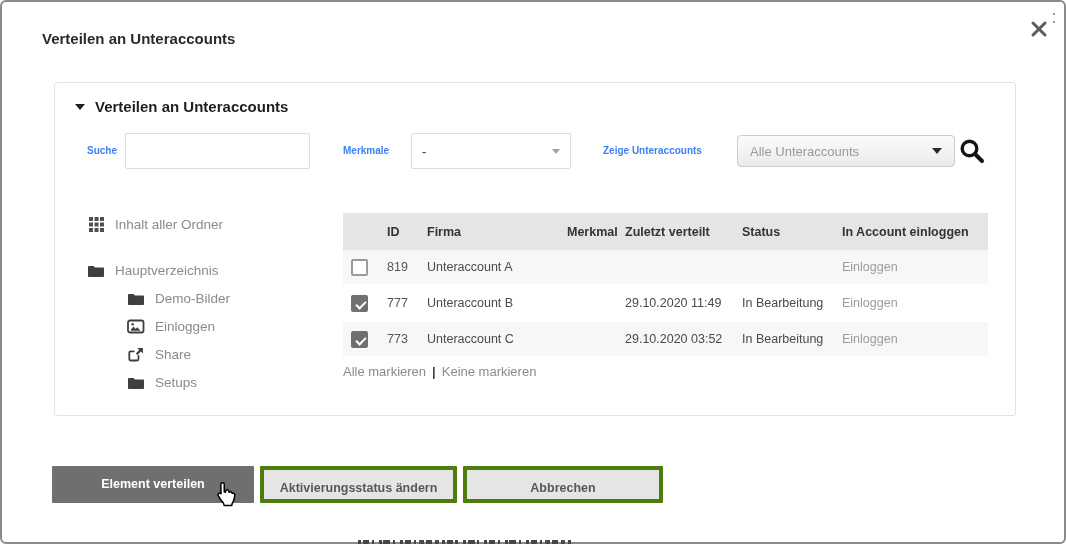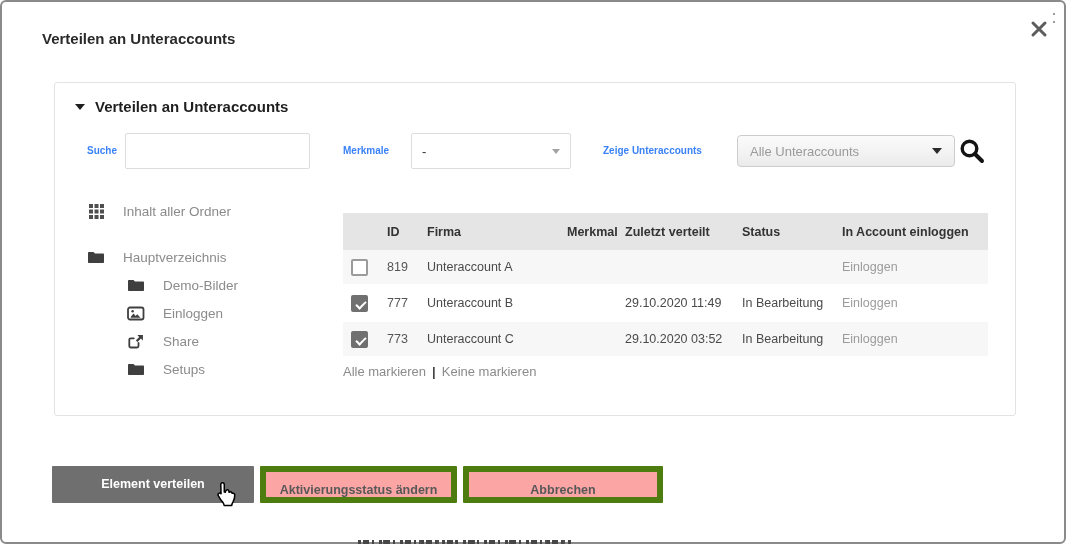--- a/index.html
+++ b/index.html
@@ -19,21 +19,21 @@
   .search-input{position:absolute;left:70px;top:0;width:185px;height:36px;border:1px solid #ddd;border-radius:2px;box-sizing:border-box;font-size:13px;padding:0 8px;outline:none;}
   .select{position:absolute;display:flex;align-items:center;box-sizing:border-box;cursor:pointer;font-size:13px;}
   .white-select{left:356px;top:0;width:160px;height:36px;background:#fff;border:1px solid #ddd;border-radius:2px;padding:0 10px;color:#333;}
   .gray-select{left:682px;top:2px;width:218px;height:32px;background:linear-gradient(#fbfbfb,#ebebeb);border:1px solid #ccc;border-radius:4px;padding:12px 12px;color:#9a9a9a;}
   .arrow{margin-left:auto;width:0;height:0;}
   .gray-arrow{border-left:4px solid transparent;border-right:4px solid transparent;border-top:5px solid #a3a3a3;}
   .dark-arrow{border-left:5px solid transparent;border-right:5px solid transparent;border-top:6px solid #2a2a2a;}
   .search-btn{position:absolute;left:903px;top:4px;width:28px;height:28px;cursor:pointer;}
   
   .tree{position:absolute;left:32px;top:121px;}
-  .tree-item{height:28px;display:flex;align-items:flex-start;gap:18px;font-size:13.5px;color:#8b8b8b;cursor:pointer;}
+  .tree-item{height:28px;display:flex;align-items:flex-end;gap:10px;font-size:13.5px;color:#8b8b8b;cursor:pointer;}
   .tree-item.root{margin-bottom:18px;}
   .tree-item.child{padding-left:40px;}
   .ticon{width:18px;display:flex;justify-content:center;align-items:center;}
   
   .table{position:absolute;left:288px;top:130px;width:645px;}
   .thead,.trow{display:grid;grid-template-columns:40px 40px 140px 58px 117px 100px 150px;align-items:center;}
   .thead{height:37px;background:#e5e5e5;font-size:12.5px;font-weight:bold;color:#333;}
   .thead div{padding-left:4px;white-space:nowrap;}
   .trow{height:34px;margin-bottom:2px;font-size:12.5px;color:#4a4a4a;}
   .trow:nth-child(odd){background:#f7f7f7;}
@@ -43,21 +43,21 @@
   .cb.checked{background:#707070;border-color:#707070;}
   .cb.checked::after{content:"";position:absolute;left:3px;top:4px;width:8px;height:4px;border-left:2px solid #fff;border-bottom:2px solid #fff;transform:rotate(-45deg);}
   .cell-id{color:#555;}
   .cell-login{color:#9b9b9b;cursor:pointer;}
   .select-links{margin-top:8px;font-size:13px;color:#8b8b8b;}
   .select-links .sep{color:#444;margin:0 6px;font-weight:bold;}
   .select-links .link{cursor:pointer;}
   
   .btn{position:absolute;top:464px;height:37px;line-height:37px;text-align:center;font-size:12.5px;font-weight:bold;border-radius:1px;box-sizing:border-box;cursor:pointer;}
   .btn.dark{left:50px;width:202px;background:#6f6f6f;color:#fff;}
-  .btn.light{background:#fca5a5;border:6px solid #4d7c0f;color:#585858;}
+  .btn.light{background:#e5e5e5;border:4px solid #4d7c0f;color:#585858;}
   
   .cursor{position:absolute;left:210px;top:477px;width:28px;height:30px;pointer-events:none;}
   .clip-strip{position:absolute;left:356px;top:538px;width:213px;height:4px;overflow:hidden;
     background:
       repeating-linear-gradient(90deg,#464646 0 3px,transparent 3px 5px,#464646 5px 11px,transparent 11px 14px,#464646 14px 16px,transparent 16px 21px),
       repeating-linear-gradient(90deg,transparent 0 7px,#515151 7px 9px,transparent 9px 18px);}
 </style>
 </head>
 <body>
 

